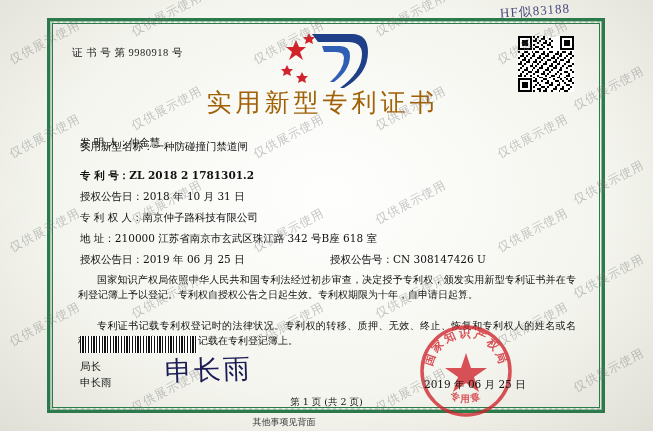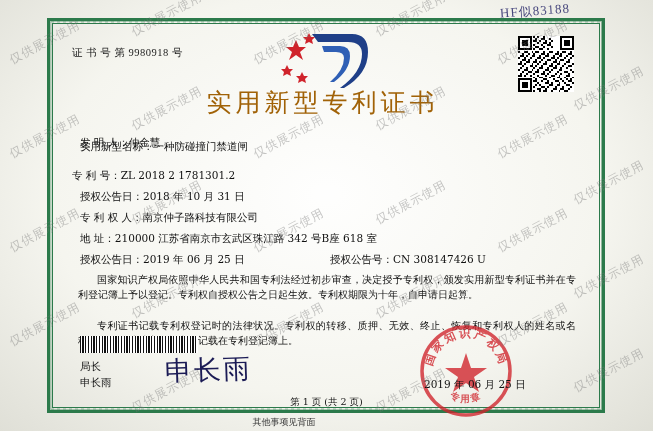--- a/index.html
+++ b/index.html
@@ -143,21 +143,21 @@
     display: inline-block;
     color: #111;
   }
   .fvalue {
     display: inline-block;
     color: #111;
   }
 
   #f-name   { left: 80px;  top: 140px; }
   #f-inv    { left: 80px;  top: 136px; }
-  #f-patno  { left: 72px;  top: 169px; }
+  #f-patno  { left: 80px;  top: 169px; font-weight: bold; }
   #f-appdate{ left: 80px;  top: 190px; }
   #f-owner  { left: 80px;  top: 211px; }
   #f-addr   { left: 80px;  top: 232px; text-align: center; }
   #f-grant  { left: 80px;  top: 253px; }
   #f-grantno{ left: 330px; top: 253px; }
 
   
   .para {
     position: absolute;
     left: 78px;

